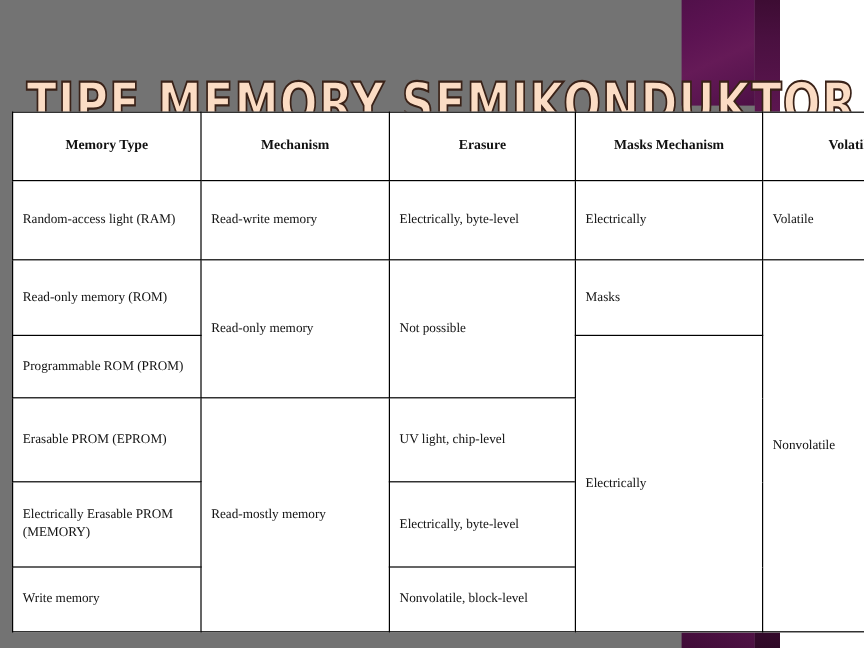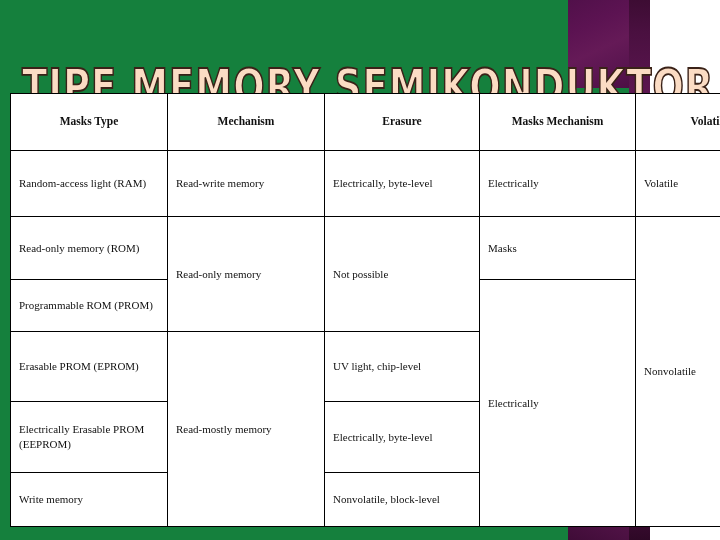--- a/index.html
+++ b/index.html
@@ -14,21 +14,21 @@
     font-family: "Liberation Serif", "DejaVu Serif", serif;
     position: relative;
   }
 
   
   #slide {
     position: absolute;
     left: 0; top: 0;
     width: 650px;
     height: 540px;
-    background: #15803d;
+    background: #737373;
   }
 
   .deco-right-strip {
     position: absolute;
     right: 0;
     top: 0;
     width: 21px;
     height: 540px;
     background: linear-gradient(to bottom,
         #3d0c33 0%,
@@ -131,21 +131,21 @@
 
   <div class="deco-top-block"></div>
   <div class="deco-bottom-block"></div>
   <div class="deco-right-strip"></div>
 
   <div id="title">TIPE MEMORY SEMIKONDUKTOR</div>
 
   <table id="memory-table">
     <thead>
       <tr>
-        <th style="width:140px">Masks Type</th>
+        <th style="width:140px">Memory Type</th>
         <th style="width:140px">Mechanism</th>
         <th style="width:138px">Erasure</th>
         <th style="width:139px">Masks Mechanism</th>
         <th style="width:138px">Volatility</th>
       </tr>
     </thead>
     <tbody>
 
       <tr style="height:66px">
         <td class="cell-mid">Random-access light (RAM)</td>
@@ -168,21 +168,21 @@
         <td class="cell-mid" rowspan="4">Electrically</td>
       </tr>
 
       <tr style="height:70px">
         <td class="cell-top">Erasable PROM (EPROM)</td>
         <td class="cell-mid" rowspan="3">Read-mostly memory</td>
         <td class="cell-mid">UV light, chip-level</td>
       </tr>
 
       <tr style="height:71px">
-        <td class="cell-top">Electrically Erasable PROM (EEPROM)</td>
+        <td class="cell-top">Electrically Erasable PROM (MEMORY)</td>
         <td class="cell-mid">Electrically, byte-level</td>
       </tr>
 
       <tr style="height:54px">
         <td class="cell-mid">Write memory</td>
         <td class="cell-mid">Nonvolatile, block-level</td>
       </tr>
 
     </tbody>
   </table>

